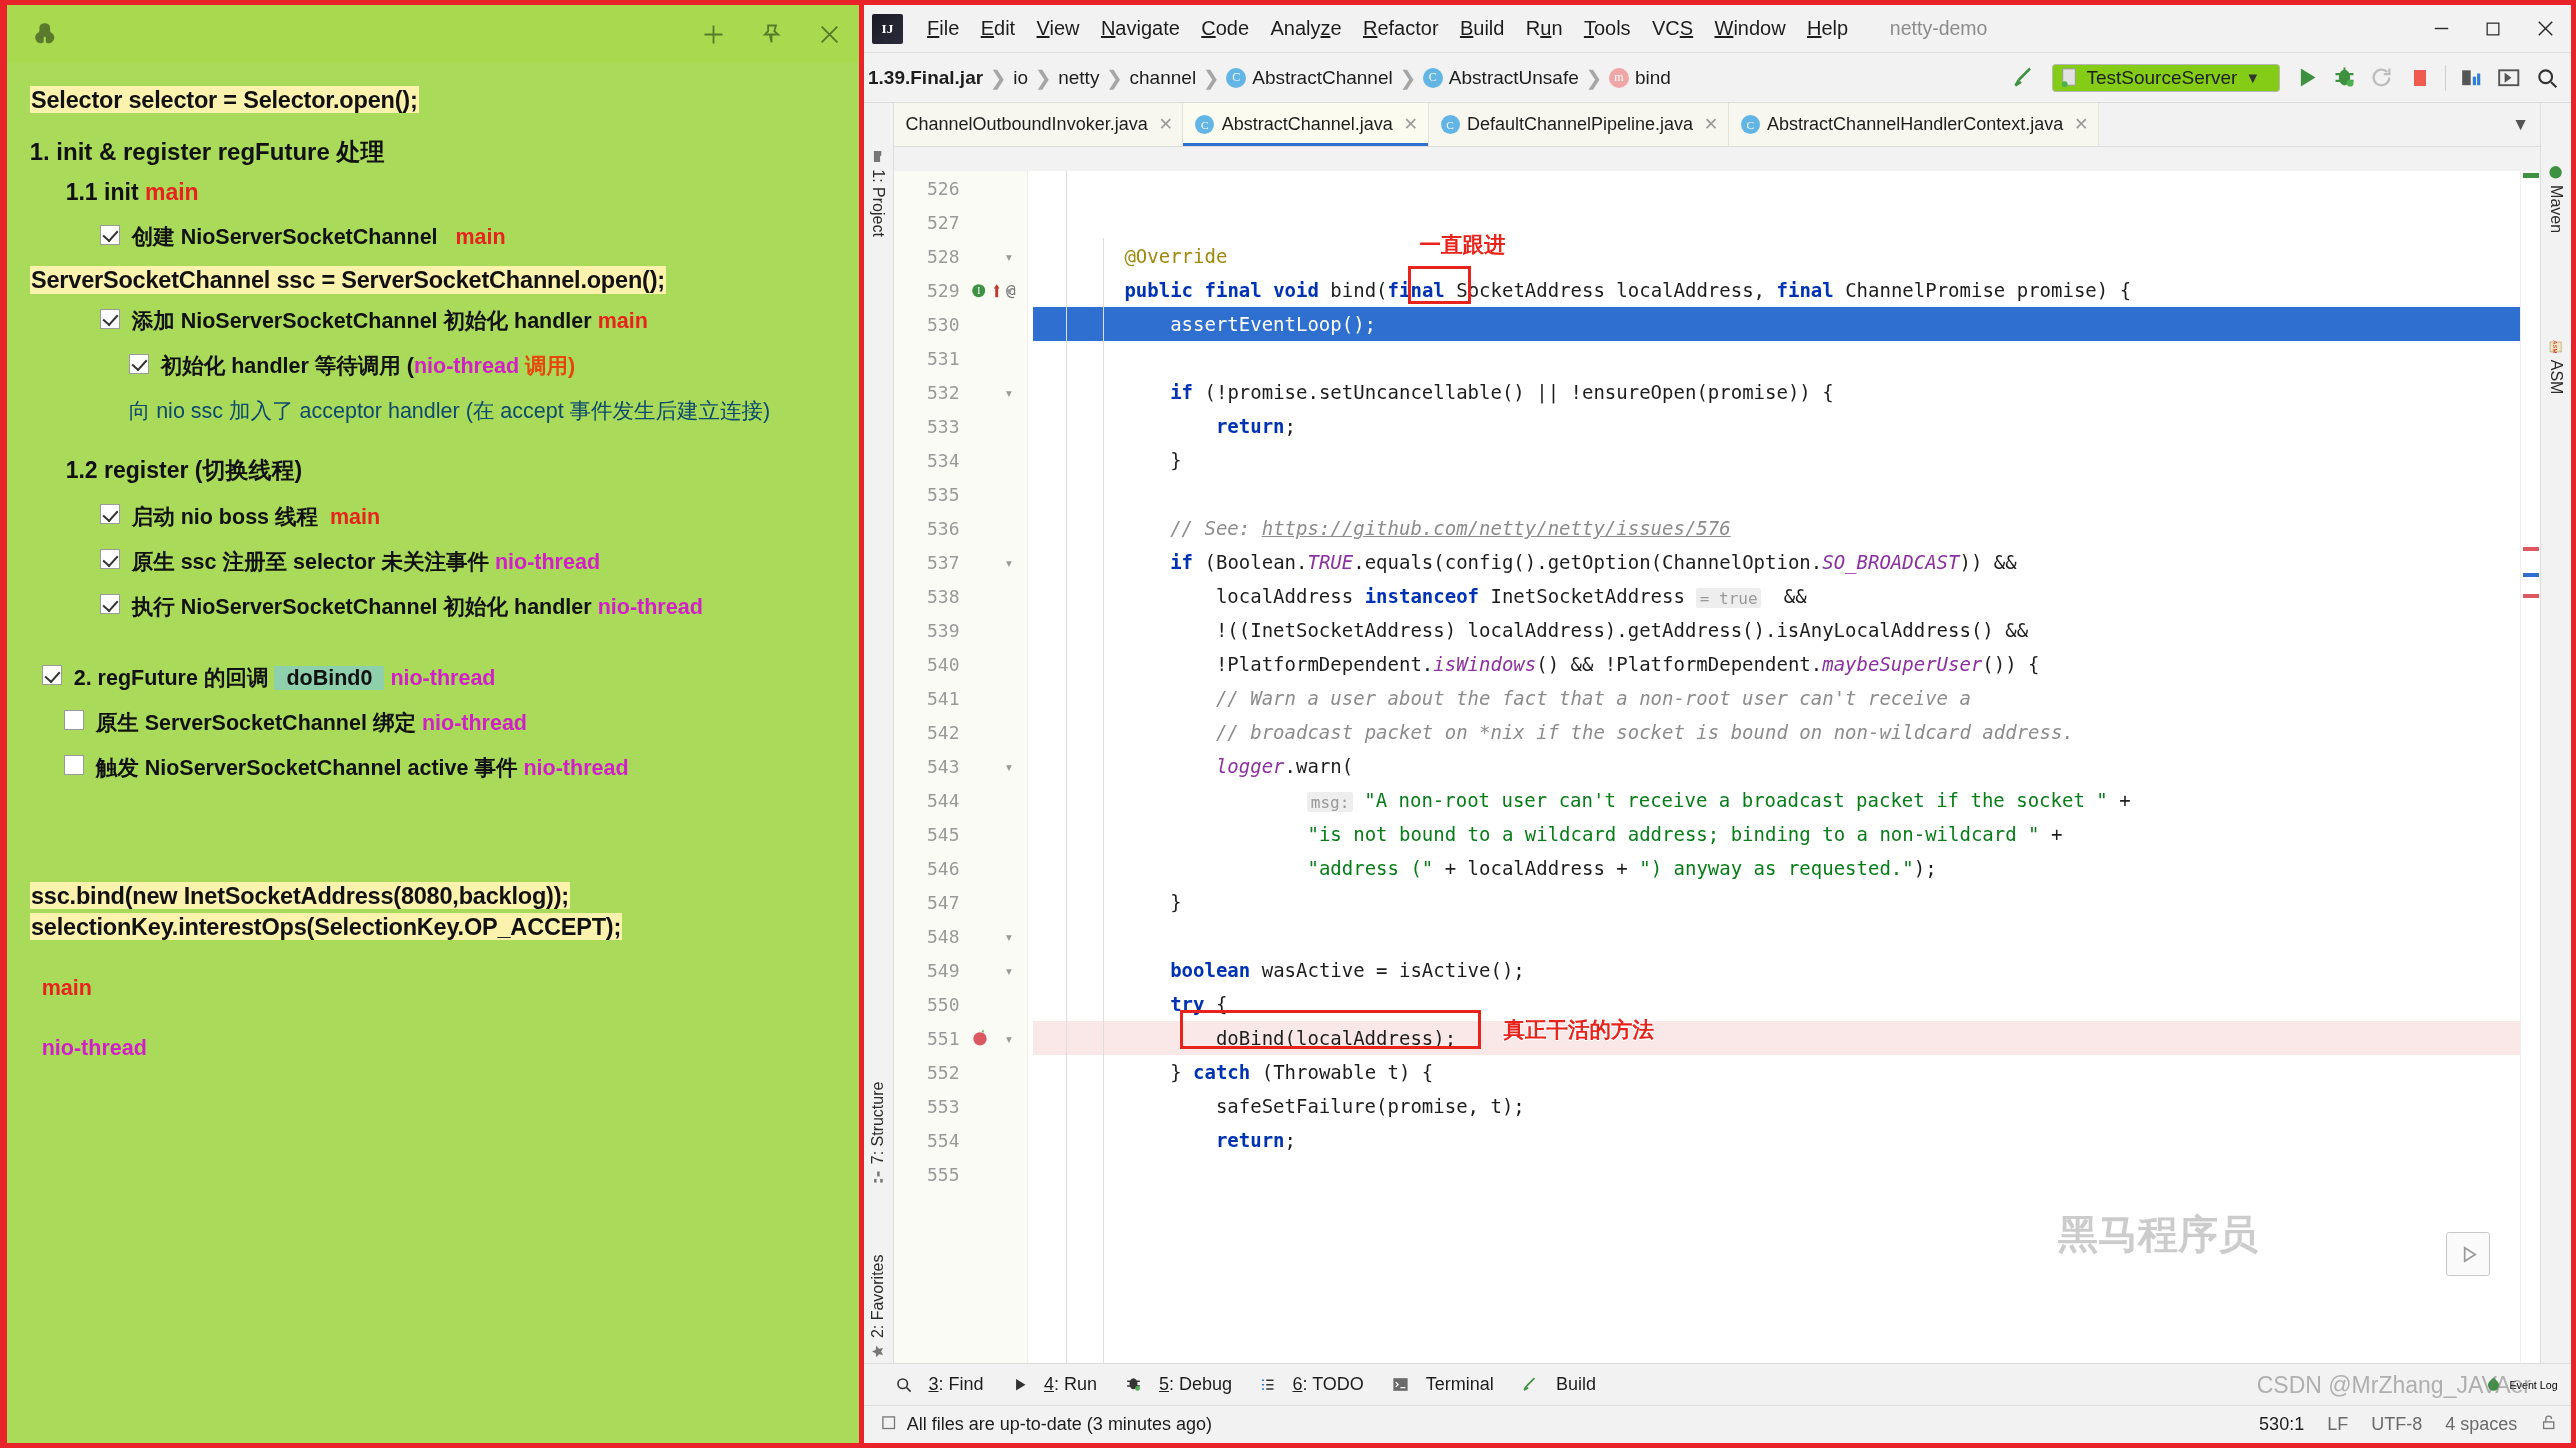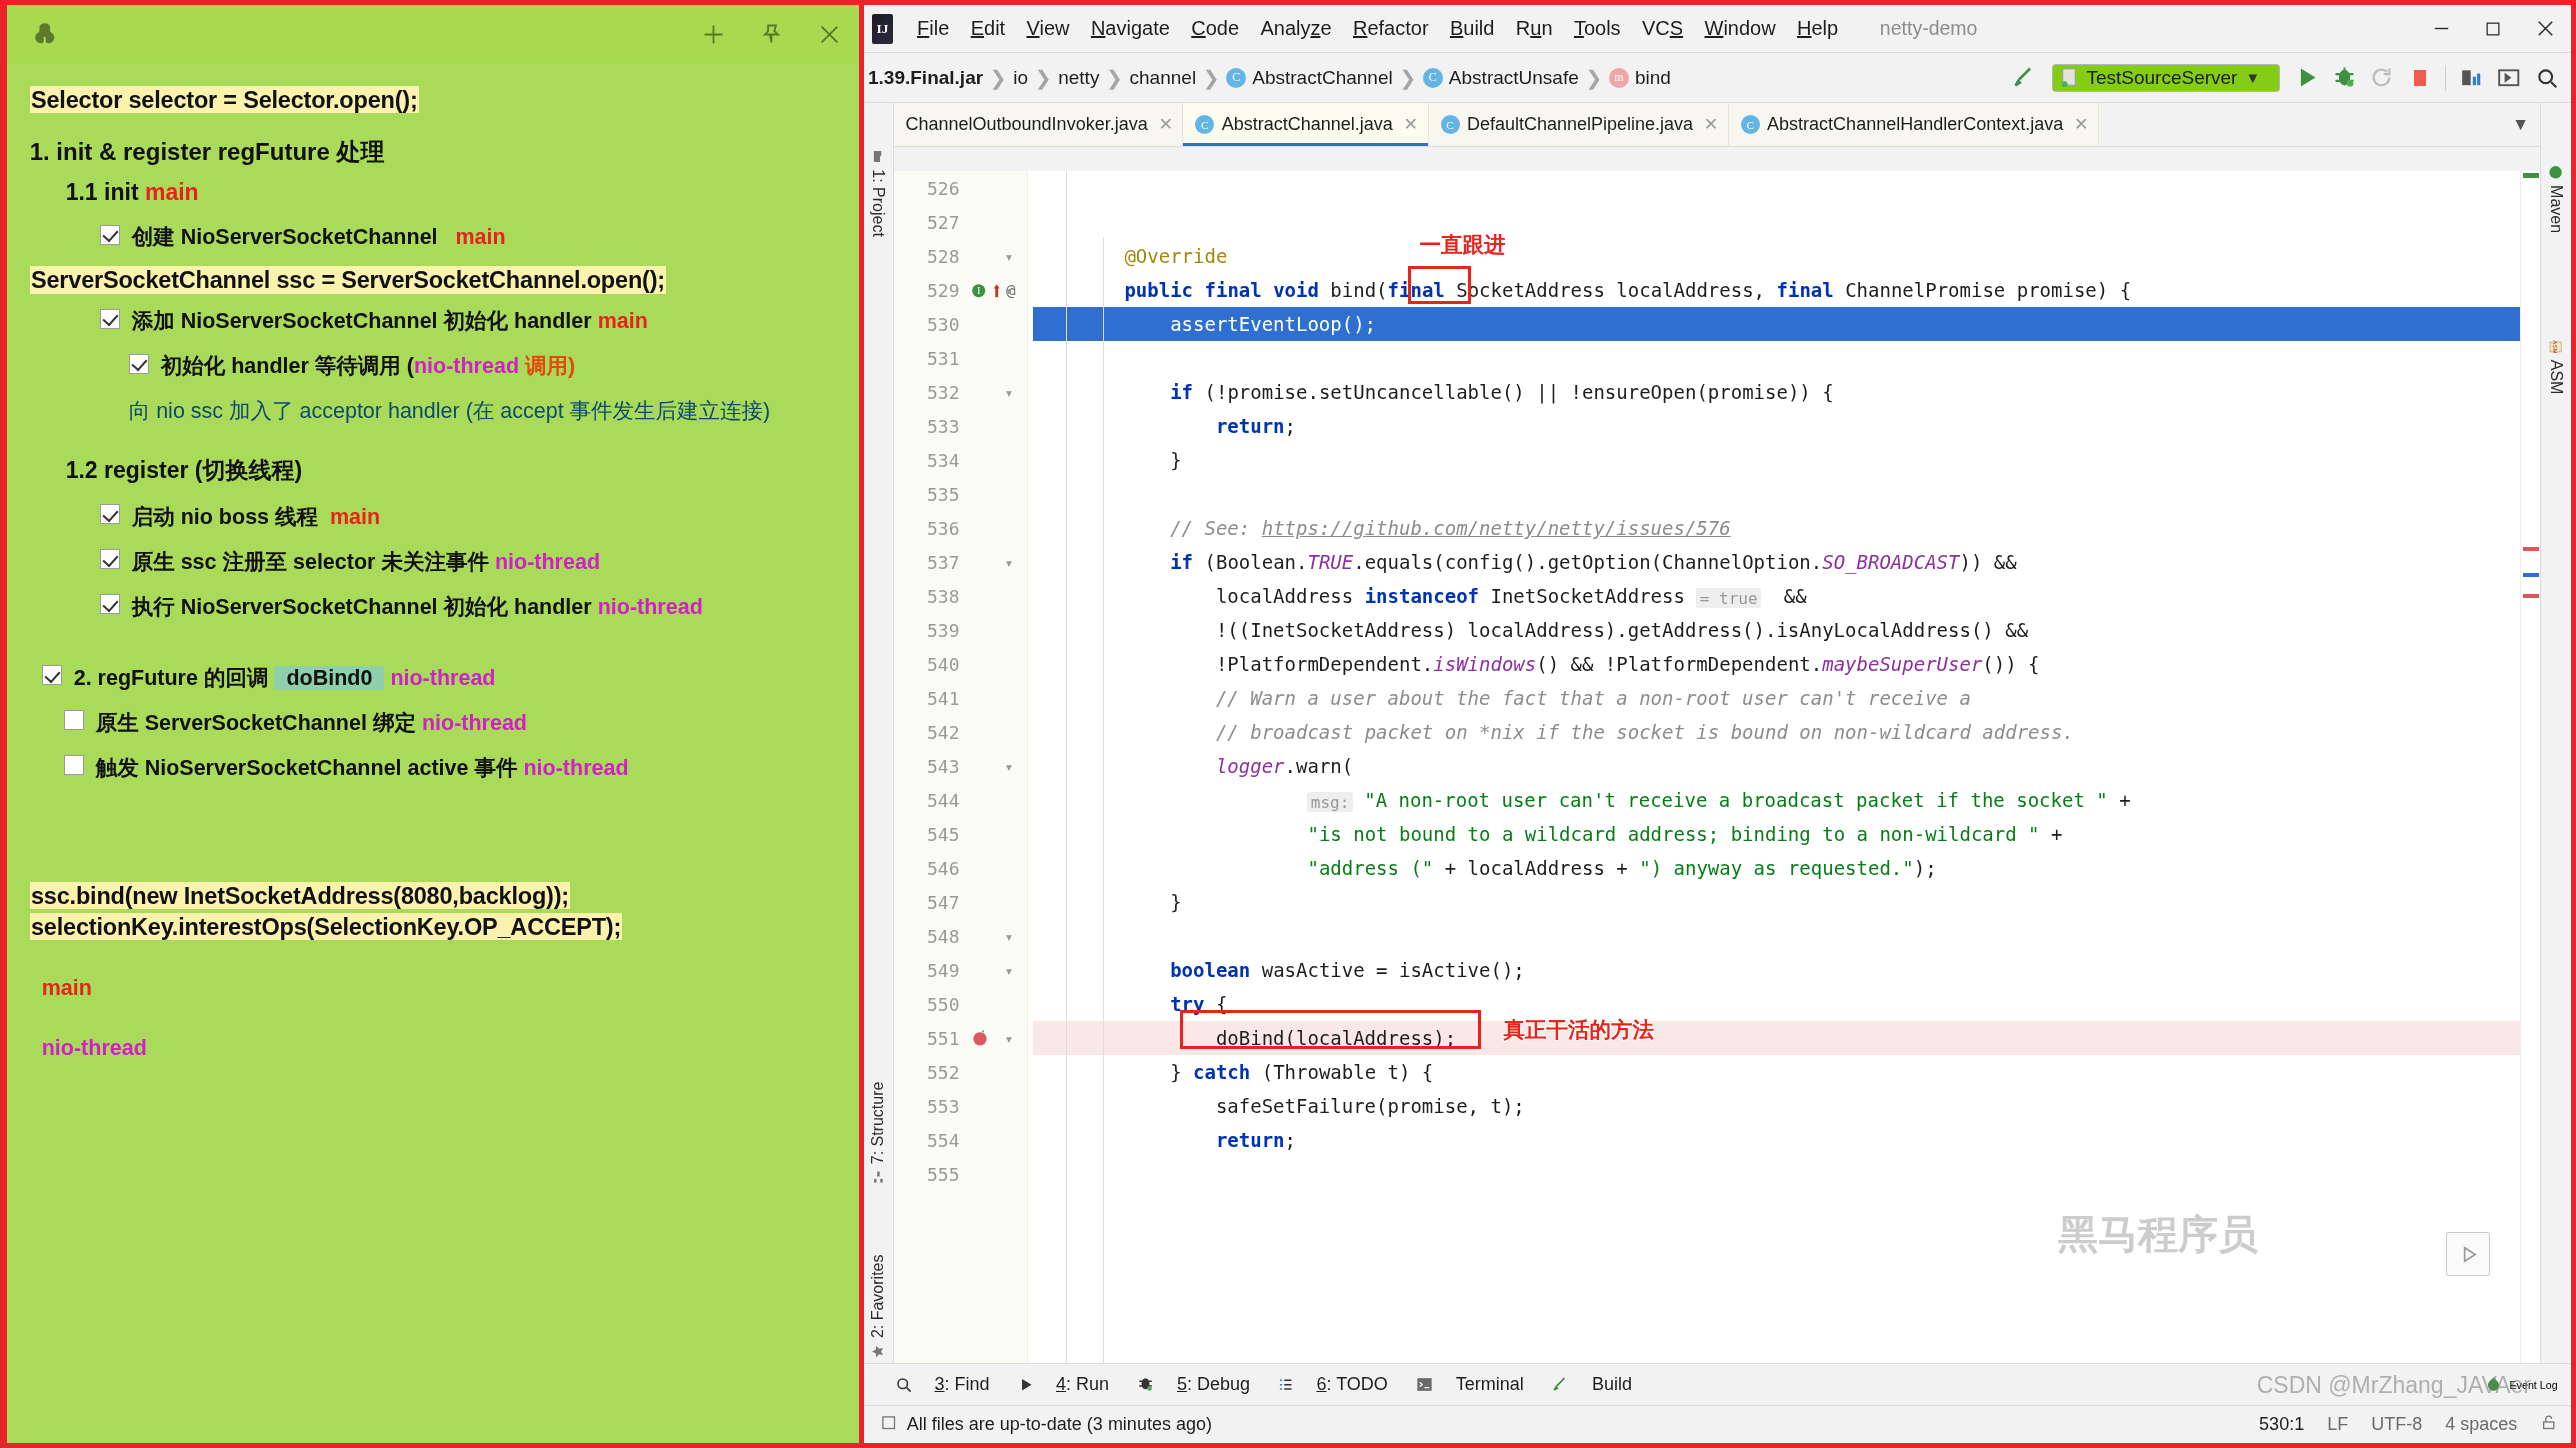--- a/index.html
+++ b/index.html
@@ -115,21 +115,21 @@
   }
   
   #ij-menubar {
     height: 48px;
     display: flex; align-items: center;
     background: #f2f2f2;
     border-bottom: 0.7px solid #dcdcdc;
     padding-left: 8px;
   }
   #ij-logo {
-    width: 21px; height: 29.5px;
+    width: 31px; height: 29.5px;
     background: linear-gradient(135deg,#1b1b26,#2b2b3c);
     color:#fff; font-size: 13.4px; font-weight: bold;
     display:flex; align-items:center; justify-content:center;
     border-radius: 2px; margin-right: 13.4px;
     font-family: "Liberation Serif", serif;
   }
   .menu-item {
     font-size: 20px; color: #1d1d1d;
     padding: 4px 10.7px; cursor: pointer; white-space: nowrap;
   }
@@ -296,21 +296,21 @@
   }
   .marker { position:absolute; right:1.3px; width:16px; height:3.4px; }
 
   
   #ij-bottombar {
     height: 42px; display: flex; align-items: center;
     background: #f2f2f2; border-top: 0.7px solid #dcdcdc;
     padding-left: 29.5px;
   }
   .bbtn {
-    display: flex; align-items: center; gap: 22px;
+    display: flex; align-items: center; gap: 16px;
     font-size: 18px; color: #1d1d1d; margin-right: 27px; cursor: pointer;
     white-space: nowrap;
   }
   .bbtn .u { text-decoration: underline; }
   #ij-bottombar .right { margin-left: auto; margin-right: 13.4px; display:flex; align-items:center; gap:6.7px;}
 
   
   #ij-statusbar {
     height: 38px; display: flex; align-items: center;
     background: #f2f2f2; border-top: 0.7px solid #dcdcdc;

